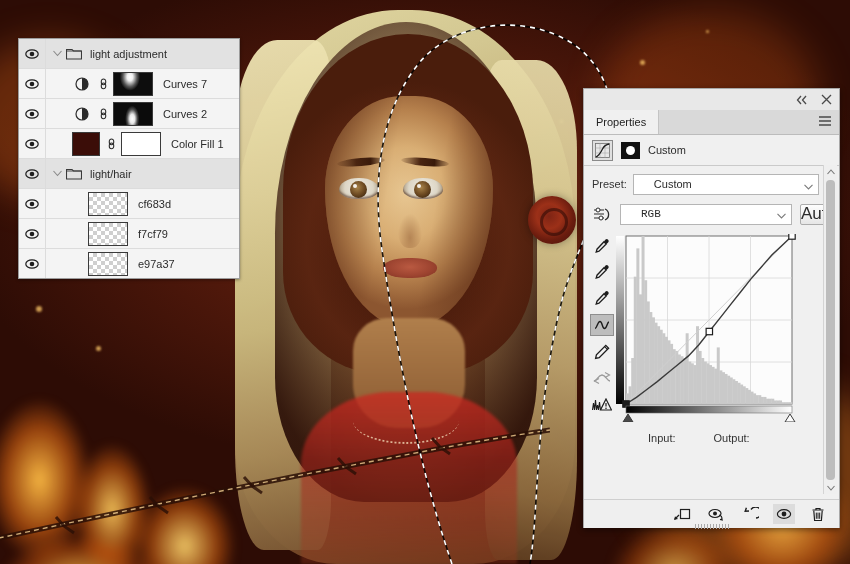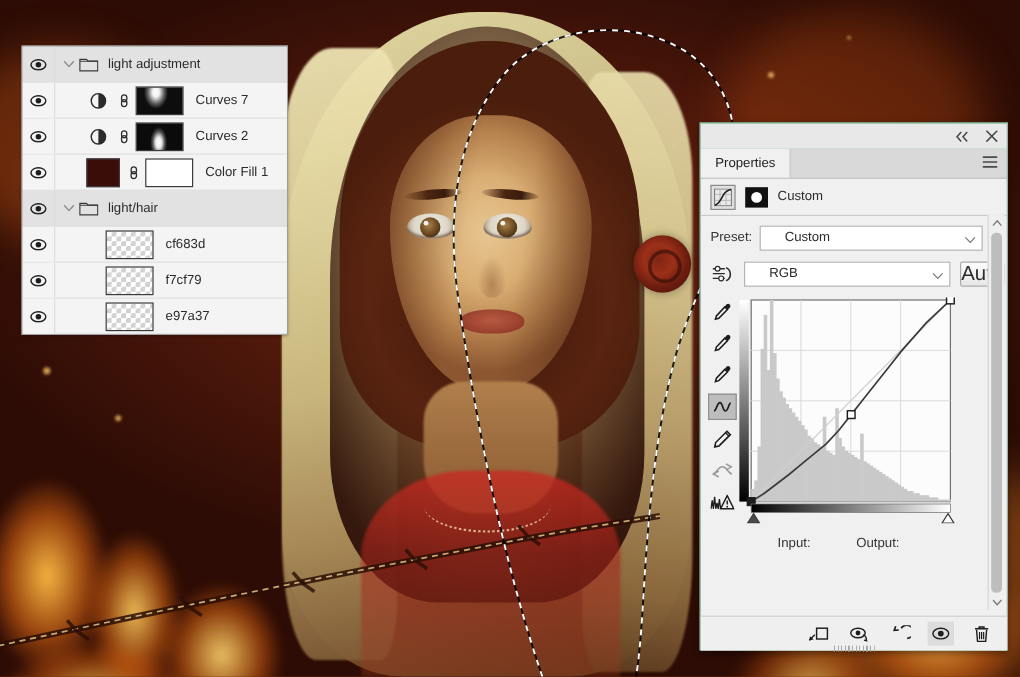--- a/index.html
+++ b/index.html
@@ -150,22 +150,22 @@
       linear-gradient(45deg,#cfcfcf 25%,transparent 25%,transparent 75%,#cfcfcf 75%),
       linear-gradient(45deg,#cfcfcf 25%,transparent 25%,transparent 75%,#cfcfcf 75%);
     background-size:8px 8px;background-position:0 0,4px 4px;background-color:#fff;
     margin-left:42px;
   }
   .layer-name{margin-left:10px;white-space:nowrap;overflow:hidden;}
   .group-name{margin-left:8px;font-size:11px;}
 
   
   #properties-panel{
-    position:absolute;left:583px;top:102px;width:255px;height:438px;
-    background:#22c55e;border:1px solid #a8a8a8;
+    position:absolute;left:583px;top:88px;width:255px;height:438px;
+    background:#b91c1c;border:1px solid #a8a8a8;
     box-shadow:0 2px 6px rgba(0,0,0,.45);
     font-size:11px;color:#2b2b2b;text-align:right;
   }
   .panel-titlebar{
     height:21px;background:#e8e8e8;display:flex;align-items:center;justify-content:flex-end;
     padding-right:6px;gap:10px;border-bottom:0;
   }
   .tbtn{cursor:default;display:flex;align-items:center;justify-content:center;width:14px;height:14px;}
   .panel-tabrow{
     height:24px;background:#d9d9d9;display:flex;align-items:flex-end;position:relative;
@@ -510,21 +510,21 @@
 
     <div class="row-channel">
       <div class="chan-ico">
         <svg width="20" height="17" viewBox="0 0 20 17">
           <path d="M2,4 H12 M2,8 H12 M2,12 H12" stroke="#2b2b2b" stroke-width="1.2"></path>
           <circle cx="6" cy="4" r="2" fill="#fff" stroke="#2b2b2b" stroke-width="1"></circle>
           <circle cx="9" cy="12" r="2" fill="#fff" stroke="#2b2b2b" stroke-width="1"></circle>
           <path d="M13,3 a6,6 0 0,1 0,11" fill="none" stroke="#2b2b2b" stroke-width="1.3"></path>
         </svg>
       </div>
-      <div class="select" style="flex:0 0 130px;">
+      <div class="select" style="flex:0 0 130px;font-family:Liberation Mono, monospace;">
         <span>RGB</span>
         <span class="caret">
           <svg width="9" height="6" viewBox="0 0 9 6">
               <path d="M0.5,0.8 L4.5,5 L8.5,0.8" fill="none" stroke="#7a7a7a" stroke-width="1.1"></path>
             </svg>
         </span>
       </div>
       <div class="btn-auto">
         <span>Auto</span>
       </div>

